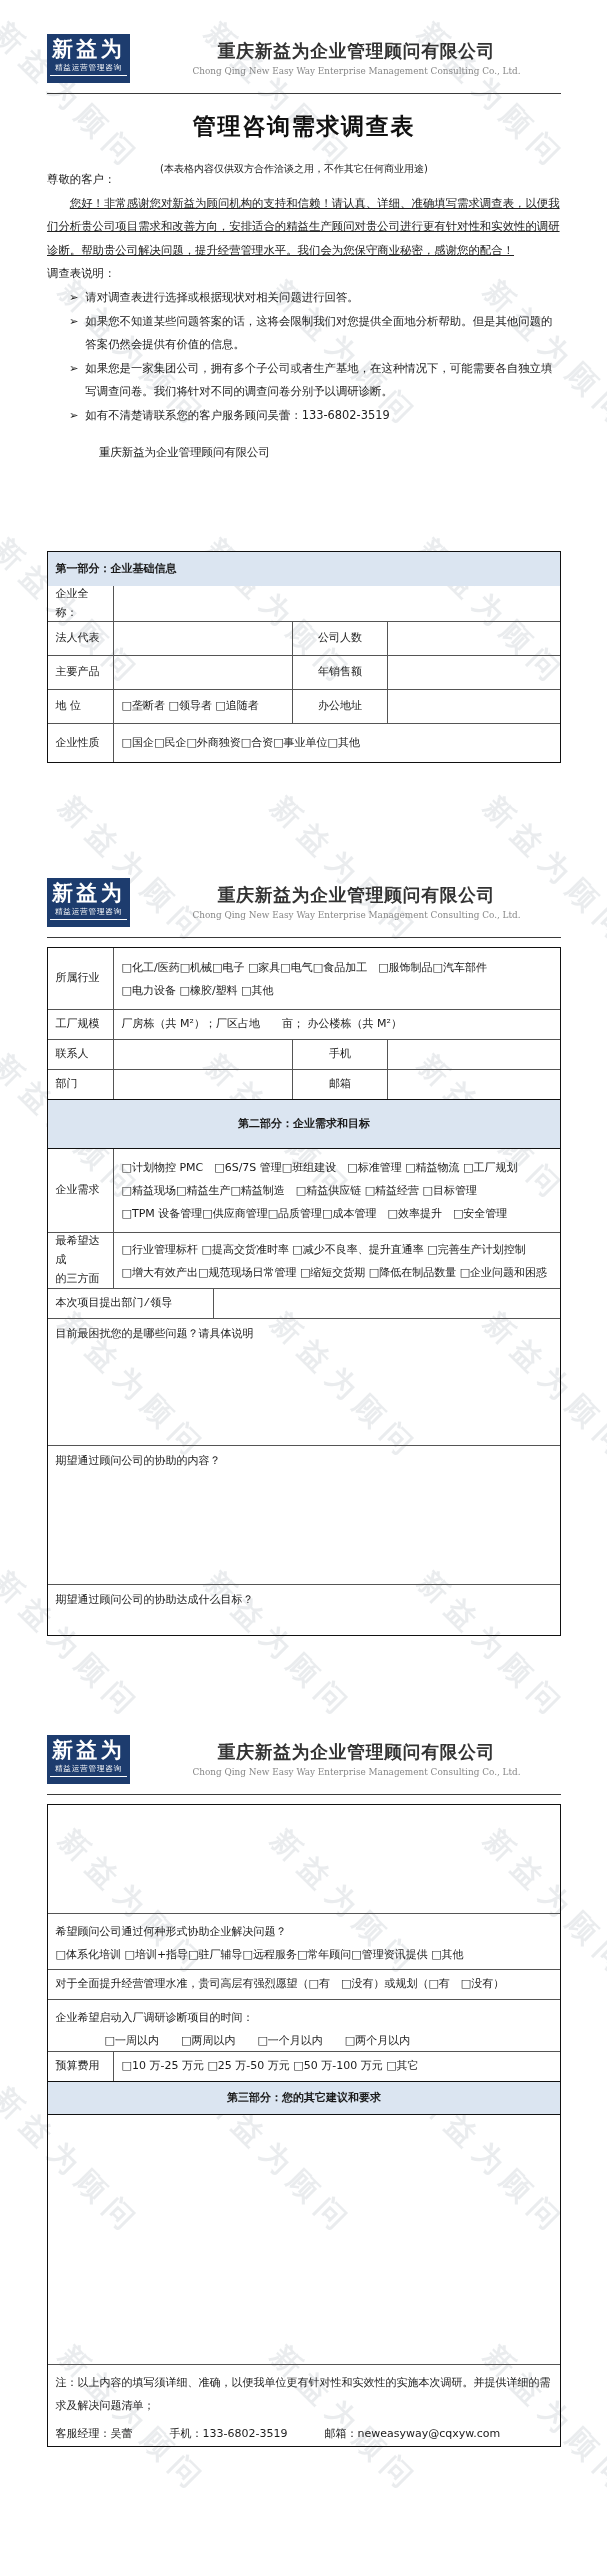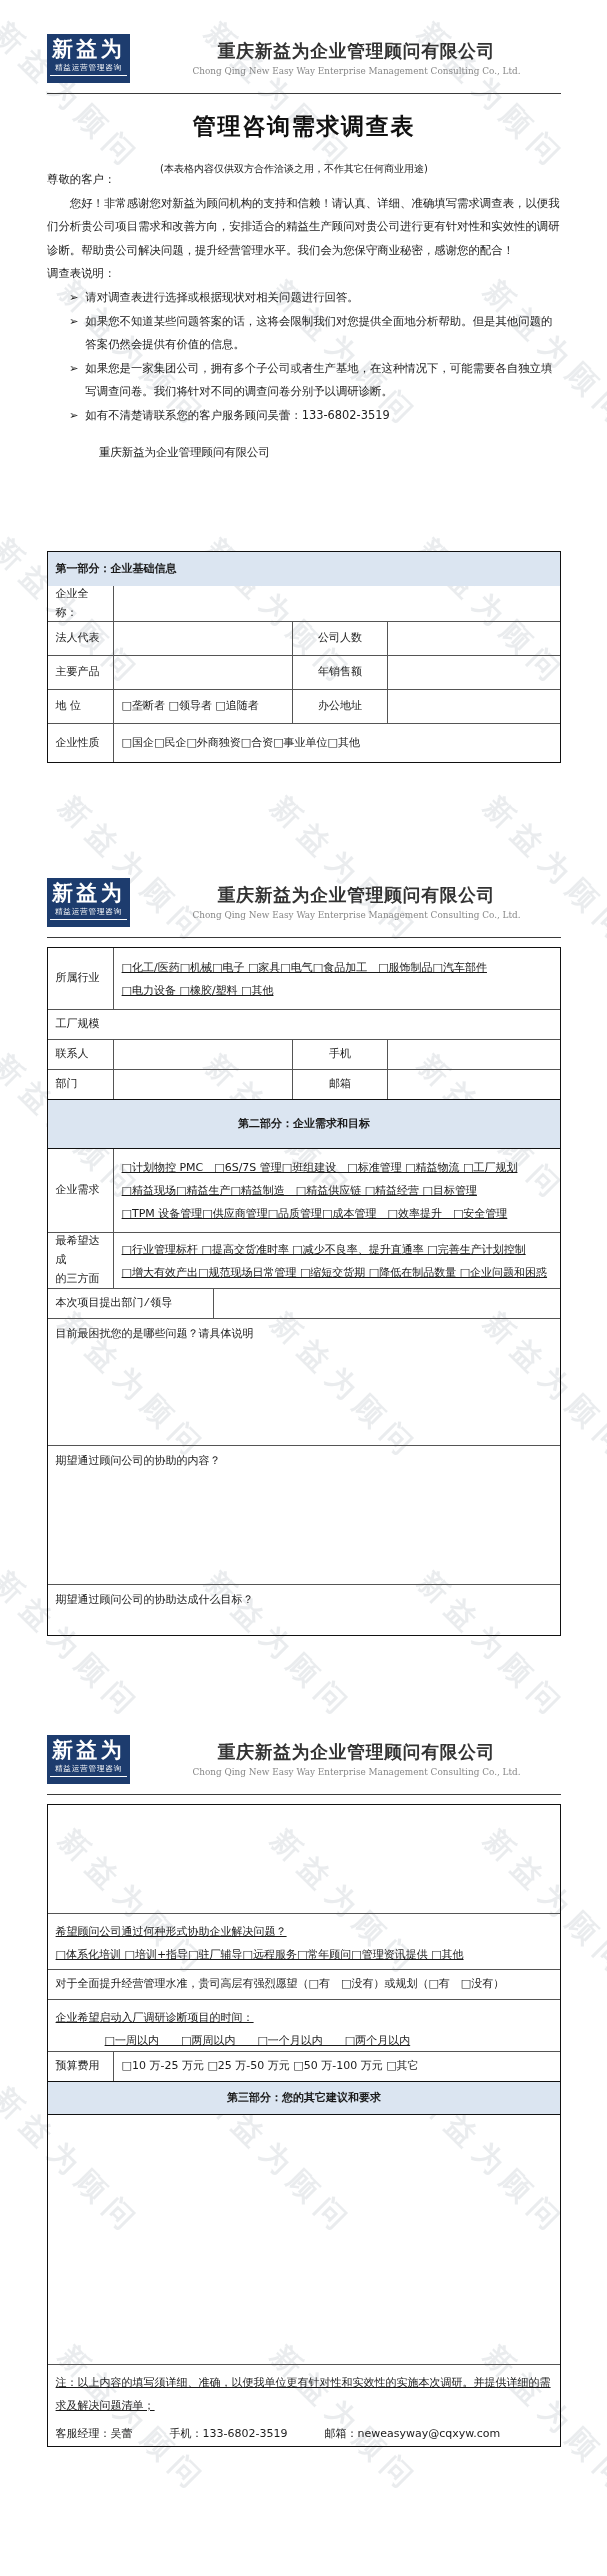--- a/index.html
+++ b/index.html
@@ -17,21 +17,21 @@
   .logo-main{font-size:21px;font-weight:bold;letter-spacing:3.4px;line-height:1.15;}
   .logo-sub{font-size:7.6px;letter-spacing:0.8px;margin:1.7px 3.4px 0;border-bottom:1.7px solid #fff;padding-bottom:1.7px;}
   .hdr-text{flex:1;text-align:center;padding-top:5px;}
   .hdr-cn{font-size:17.7px;font-weight:600;color:#333;letter-spacing:0.8px;}
   .hdr-en{font-size:8.9px;color:#888;margin-top:3.4px;font-family:"DejaVu Serif","Liberation Serif",serif;}
   
   .doc-title{position:absolute;left:0;width:608px;z-index:1;text-align:center;
              font-size:23px;font-weight:800;letter-spacing:1.7px;color:#111;}
   .doc-subtitle{position:absolute;left:0;width:588px;z-index:1;text-align:center;font-size:10px;color:#222;}
   .intro{position:absolute;left:47px;width:514px;z-index:1;font-size:11.4px;line-height:23.6px;color:#222;}
-  .para{text-indent:2em;}
+  .para{text-indent:2em;text-decoration:underline;}
   .note-item{display:flex;gap:6.8px;padding-left:22px;}
   .note-item .marker{flex:none;}
   .sig{margin-top:13.5px;padding-left:52px;}
   
   .tbl{position:absolute;left:47px;width:514px;z-index:1;border:1.7px solid #111;box-sizing:border-box;background:transparent;}
   .tr{display:flex;border-top:0.8px solid #555;box-sizing:border-box;}
   .tbl .tr:first-child{border-top:none;}
   .tr.after-band{border-top:none;}
   .band{background:#dbe5f1;font-weight:700;font-size:11.4px;}
   .band-mid{border-top:1.7px solid #111;border-bottom:1.7px solid #111;}
@@ -39,21 +39,21 @@
       flex-direction:column;justify-content:center;border-left:0.8px solid #555;min-width:0;}
   .td:first-child{border-left:none;}
   .td.c{align-items:center;text-align:center;}
   .td.top{justify-content:flex-start;padding-top:5.9px;}
   .w77{width:65px;flex:none;}
   .w113{width:95px;flex:none;}
   .w205{width:173px;flex:none;}
   .w195{width:165px;flex:none;font-family:Liberation Mono, monospace;}
   .fx{flex:none;}
   .grow{flex:1;}
-  .line{line-height:23px;text-decoration:underline;}
+  .line{line-height:23px;}
   .indent{padding-left:49px;}
   .contact-line{display:flex;gap:37px;margin-top:8.4px;}
 </style>
 </head>
 <body>
 
 <div class="canvas">
   <div class="wm-layer" id="wm">
       <span class="wm" style="left: 11.8px; top: 13.5px;">新益为顾问</span>
       <span class="wm" style="left: 224px; top: 13.5px;">新益为顾问</span>
@@ -170,20 +170,21 @@
   <div class="tbl" style="top:947px">
     <div class="tr" style="height:61px">
       <div class="td w77">所属行业</div>
       <div class="td grow">
         <div class="line">□化工/医药□机械□电子 □家具□电气□食品加工　□服饰制品□汽车部件</div>
         <div class="line">□电力设备 □橡胶/塑料 □其他</div>
       </div>
     </div>
     <div class="tr" style="height:30px">
       <div class="td w77">工厂规模</div>
+      <div class="td grow">厂房栋（共 M²）；厂区占地　　亩； 办公楼栋（共 M²）</div>
     </div>
     <div class="tr" style="height:30px">
       <div class="td w77">联系人</div>
       <div class="td grow"></div>
       <div class="td w113 c">手机</div>
       <div class="td w205"></div>
     </div>
     <div class="tr" style="height:30px">
       <div class="td w77">部门</div>
       <div class="td grow"></div>

